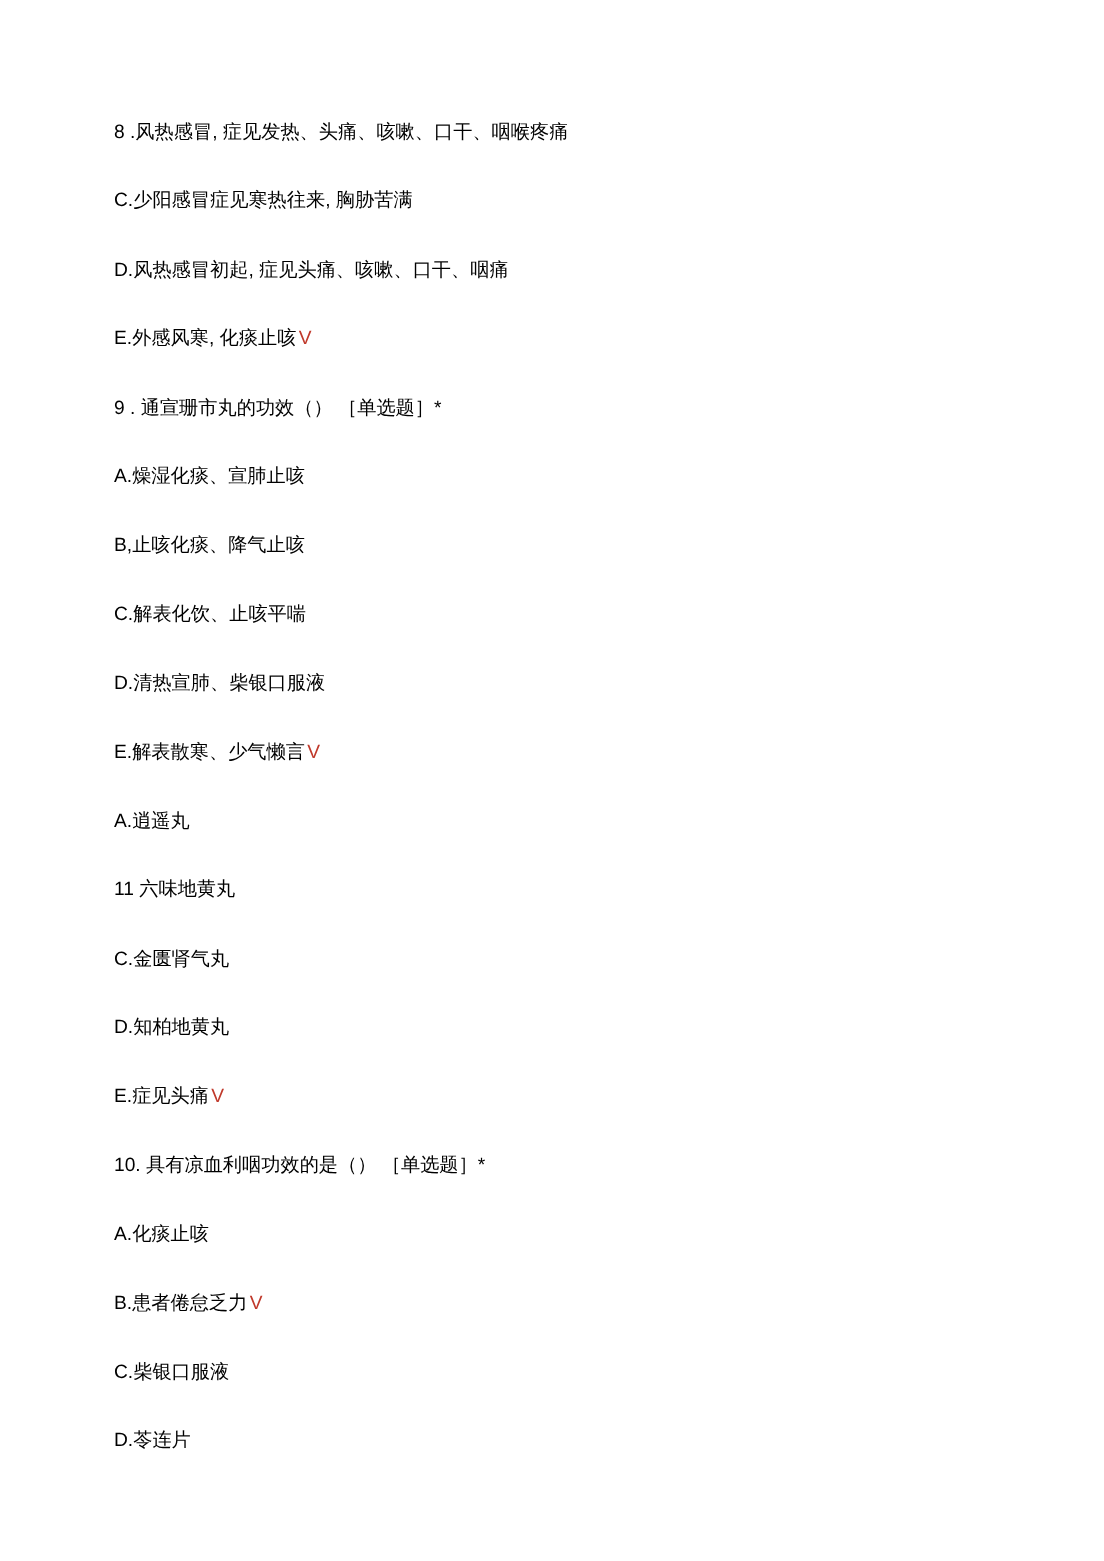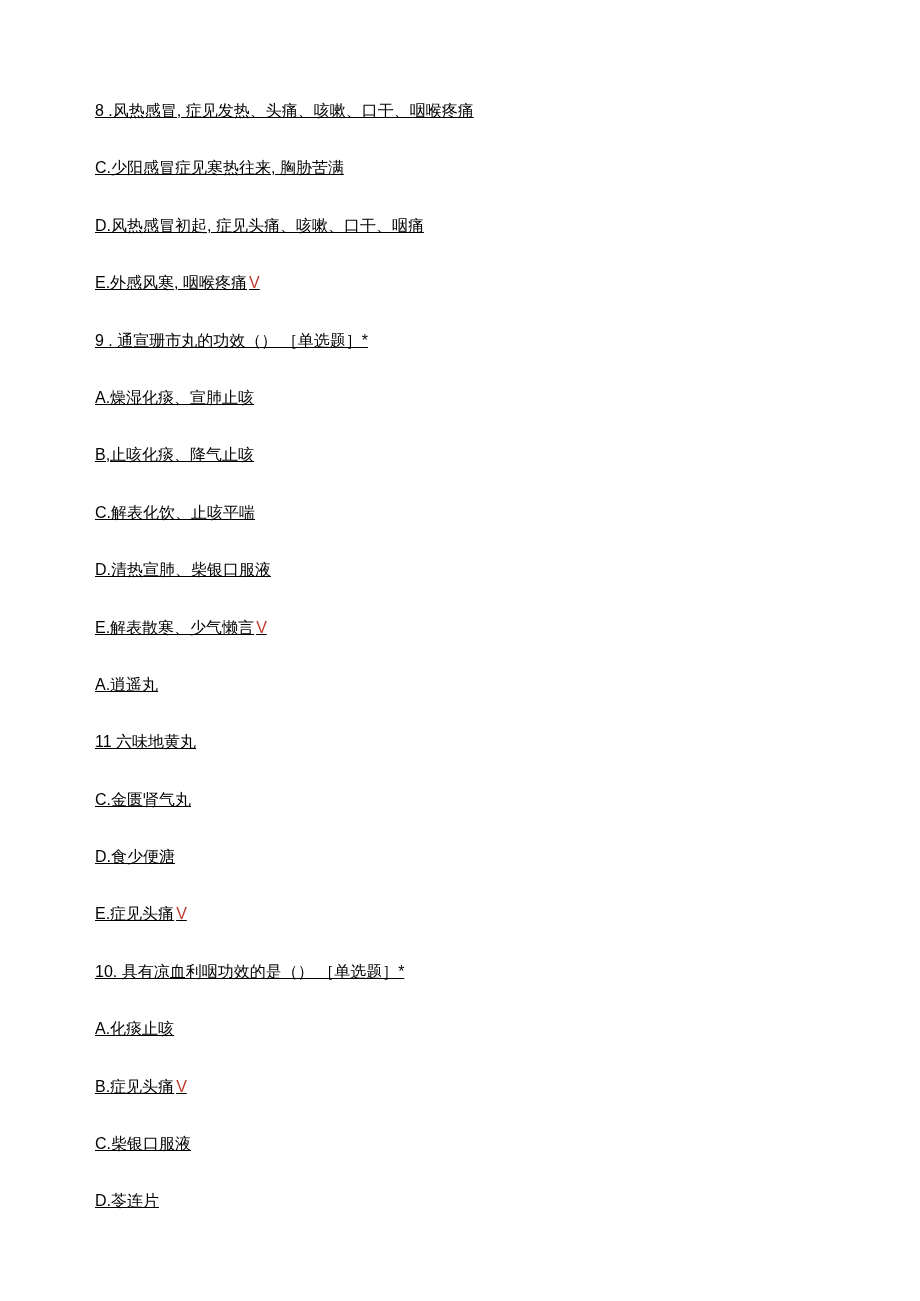--- a/index.html
+++ b/index.html
@@ -11,44 +11,43 @@
       font-family: "Microsoft YaHei", "SimSun", Arial, sans-serif;
       background: #ffffff;
       width: 920px;
       padding: 100px 95px 60px 95px;
       font-size: 16px;
       color: #000000;
       line-height: 1.4;
     }
     .line {
       margin-bottom: 35px;
-      text-decoration: underline;
     }
     .check {
       color: #c0392b;
       margin-left: 2px;
     }
   </style>
 </head>
 <body>
 
 <div id="content">
     <div class="line"><span>8  .风热感冒, 症见发热、头痛、咳嗽、口干、咽喉疼痛</span></div>
     <div class="line"><span>C.少阳感冒症见寒热往来, 胸胁苦满</span></div>
     <div class="line"><span>D.风热感冒初起, 症见头痛、咳嗽、口干、咽痛</span></div>
-    <div class="line"><span>E.外感风寒, 咽喉疼痛</span><span class="check">V</span></div>
+    <div class="line"><span>E.外感风寒, 化痰止咳</span><span class="check">V</span></div>
     <div class="line"><span>9  . 通宣珊市丸的功效（） ［单选题］*</span></div>
     <div class="line"><span>A.燥湿化痰、宣肺止咳</span></div>
     <div class="line"><span>B,止咳化痰、降气止咳</span></div>
     <div class="line"><span>C.解表化饮、止咳平喘</span></div>
     <div class="line"><span>D.清热宣肺、柴银口服液</span></div>
     <div class="line"><span>E.解表散寒、少气懒言</span><span class="check">V</span></div>
     <div class="line"><span>A.逍遥丸</span></div>
     <div class="line"><span>11  六味地黄丸</span></div>
     <div class="line"><span>C.金匮肾气丸</span></div>
-    <div class="line"><span>D.食少便溏</span></div>
+    <div class="line"><span>D.知柏地黄丸</span></div>
     <div class="line"><span>E.症见头痛</span><span class="check">V</span></div>
     <div class="line"><span>10. 具有凉血利咽功效的是（） ［单选题］*</span></div>
     <div class="line"><span>A.化痰止咳</span></div>
-    <div class="line"><span>B.症见头痛</span><span class="check">V</span></div>
+    <div class="line"><span>B.患者倦怠乏力</span><span class="check">V</span></div>
     <div class="line"><span>C.柴银口服液</span></div>
     <div class="line"><span>D.苓连片</span></div>
   </div>
 
 </body></html>

